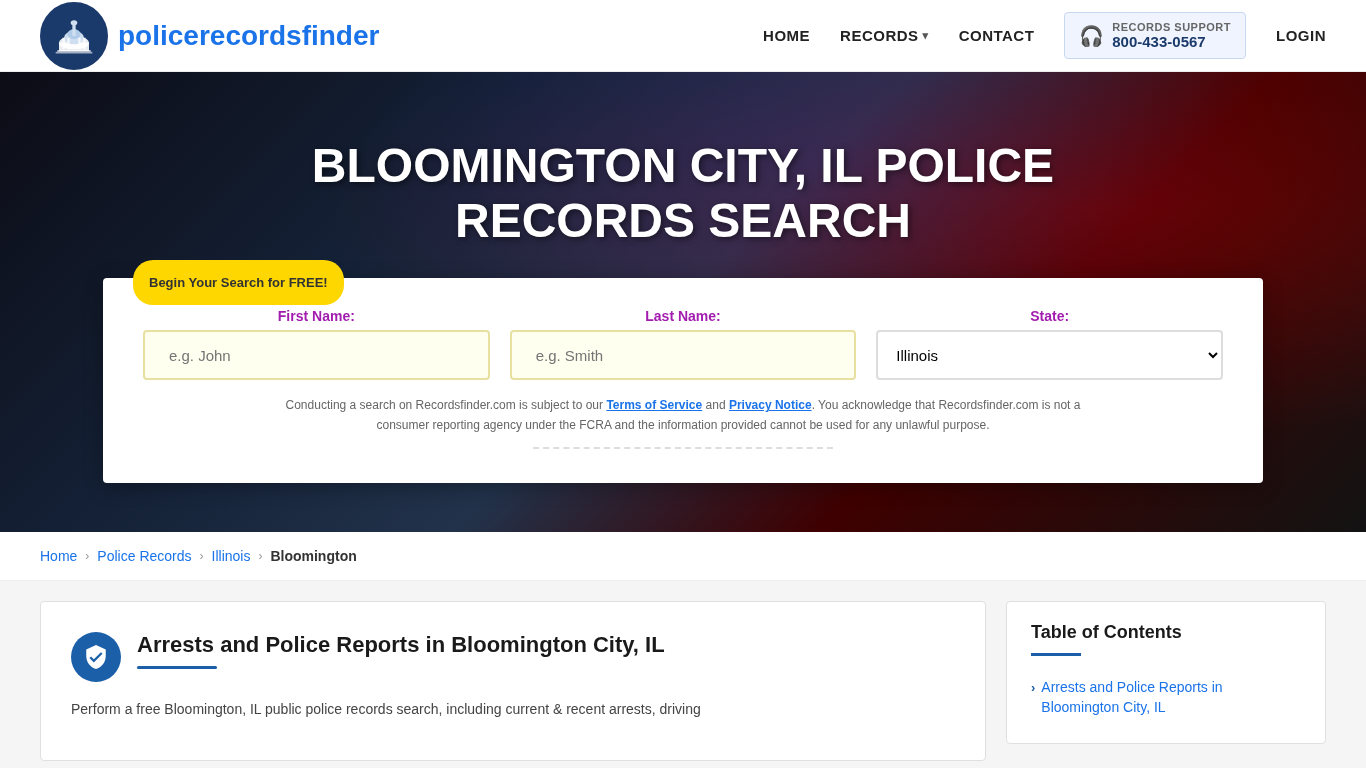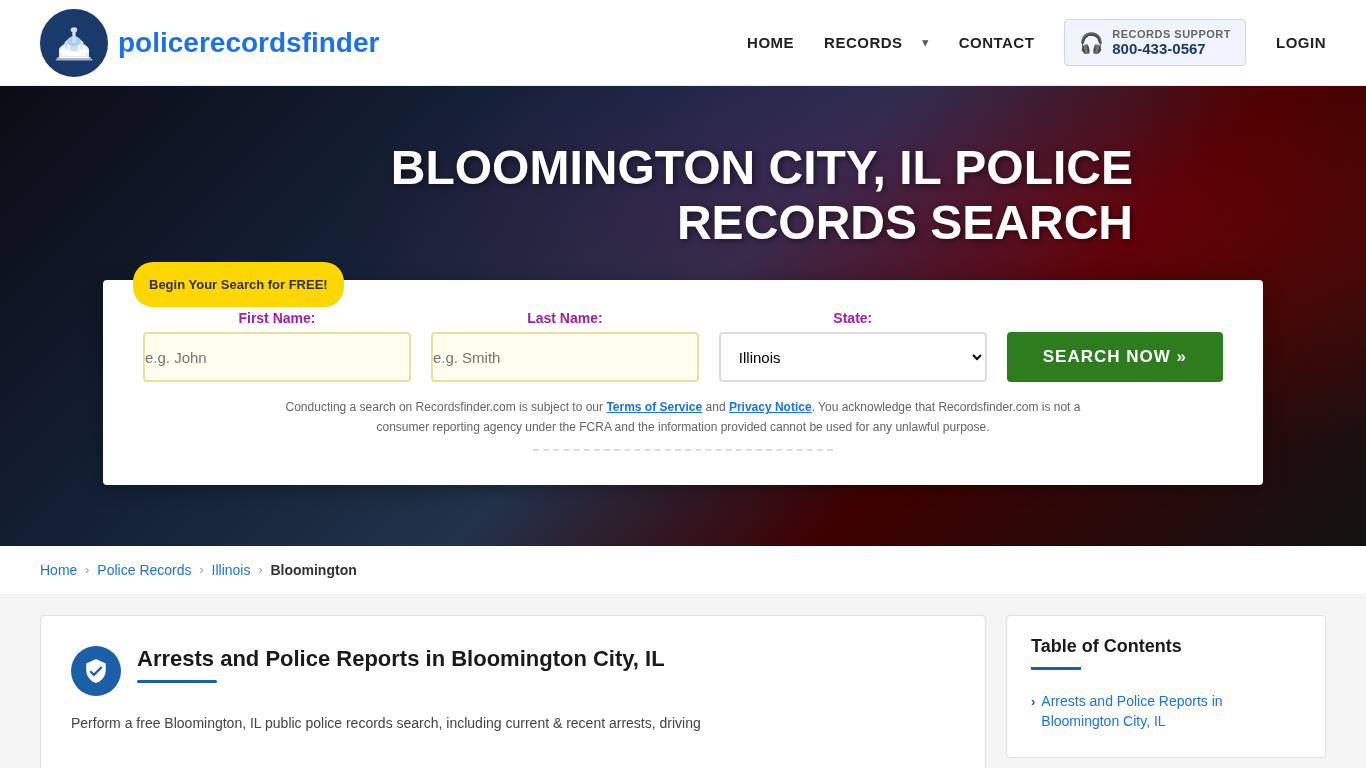--- a/index.html
+++ b/index.html
@@ -6,21 +6,21 @@
     body { font-family: Arial, sans-serif; font-size: 14px; color: #333; width: 1366px; }
 
     
     .header {
       background: #fff;
       display: flex;
       align-items: center;
       justify-content: space-between;
       padding: 10px 40px;
       border-bottom: 1px solid #eee;
-      height: 86px;
+      height: 72px;
     }
     .logo-area {
       display: flex;
       align-items: center;
       gap: 10px;
       text-decoration: none;
     }
     .logo-circle {
       width: 68px;
       height: 68px;
@@ -52,21 +52,21 @@
       font-size: 15px;
       font-weight: 700;
       color: #222;
       text-decoration: none;
       letter-spacing: 0.5px;
       cursor: pointer;
     }
     .nav-records {
       display: flex;
       align-items: center;
-      gap: 20px;
+      gap: 4px;
     }
     .chevron {
       font-size: 11px;
       color: #555;
     }
     .customer-support {
       display: flex;
       align-items: center;
       gap: 8px;
       background: #f0f4ff;
@@ -138,22 +138,21 @@
       width: 100%;
     }
     .hero-title {
       font-size: 48px;
       font-weight: 900;
       color: #fff;
       text-transform: uppercase;
       text-shadow: 2px 2px 6px rgba(0,0,0,0.5);
       line-height: 1.15;
       max-width: 900px;
-      margin: 4px auto 30px;
-      text-align: right;
+      margin: 16px auto 30px;
     }
     .search-card {
       background: #fff;
       border-radius: 4px;
       padding: 30px 40px 24px;
       width: 1160px;
       margin: 0 auto;
       position: relative;
       z-index: 1;
       box-shadow: 0 4px 20px rgba(0,0,0,0.3);
@@ -187,21 +186,21 @@
     .field-label {
       font-size: 14px;
       font-weight: 700;
       color: #a21caf;
     }
     .text-input {
       width: 100%;
       height: 50px;
       border: 2px solid #e8e0a0;
       border-radius: 4px;
-      padding: 0 0;
+      padding: 0 24px;
       font-size: 15px;
       color: #aaa;
       background: #fffff0;
       outline: none;
     }
     .state-select {
       width: 100%;
       height: 50px;
       border: 2px solid #ddd;
       border-radius: 4px;
@@ -447,21 +446,20 @@
             <option>Alaska</option>
             <option>Arizona</option>
             <option>California</option>
             <option>Colorado</option>
             <option>Florida</option>
             <option>Georgia</option>
             <option>New York</option>
             <option>Texas</option>
           </select>
         </div>
-        <button class="search-btn">SEARCH NOW »</button>
       </div>
 
       <p class="disclaimer">
         Conducting a search on Recordsfinder.com is subject to our <a href="#">Terms of Service</a> and <a href="#">Privacy Notice</a>. You acknowledge that Recordsfinder.com is not a consumer reporting agency under the FCRA and the information provided cannot be used for any unlawful purpose.
       </p>
       <hr class="divider-dots">
     </div>
   </div>
 </section>
 

